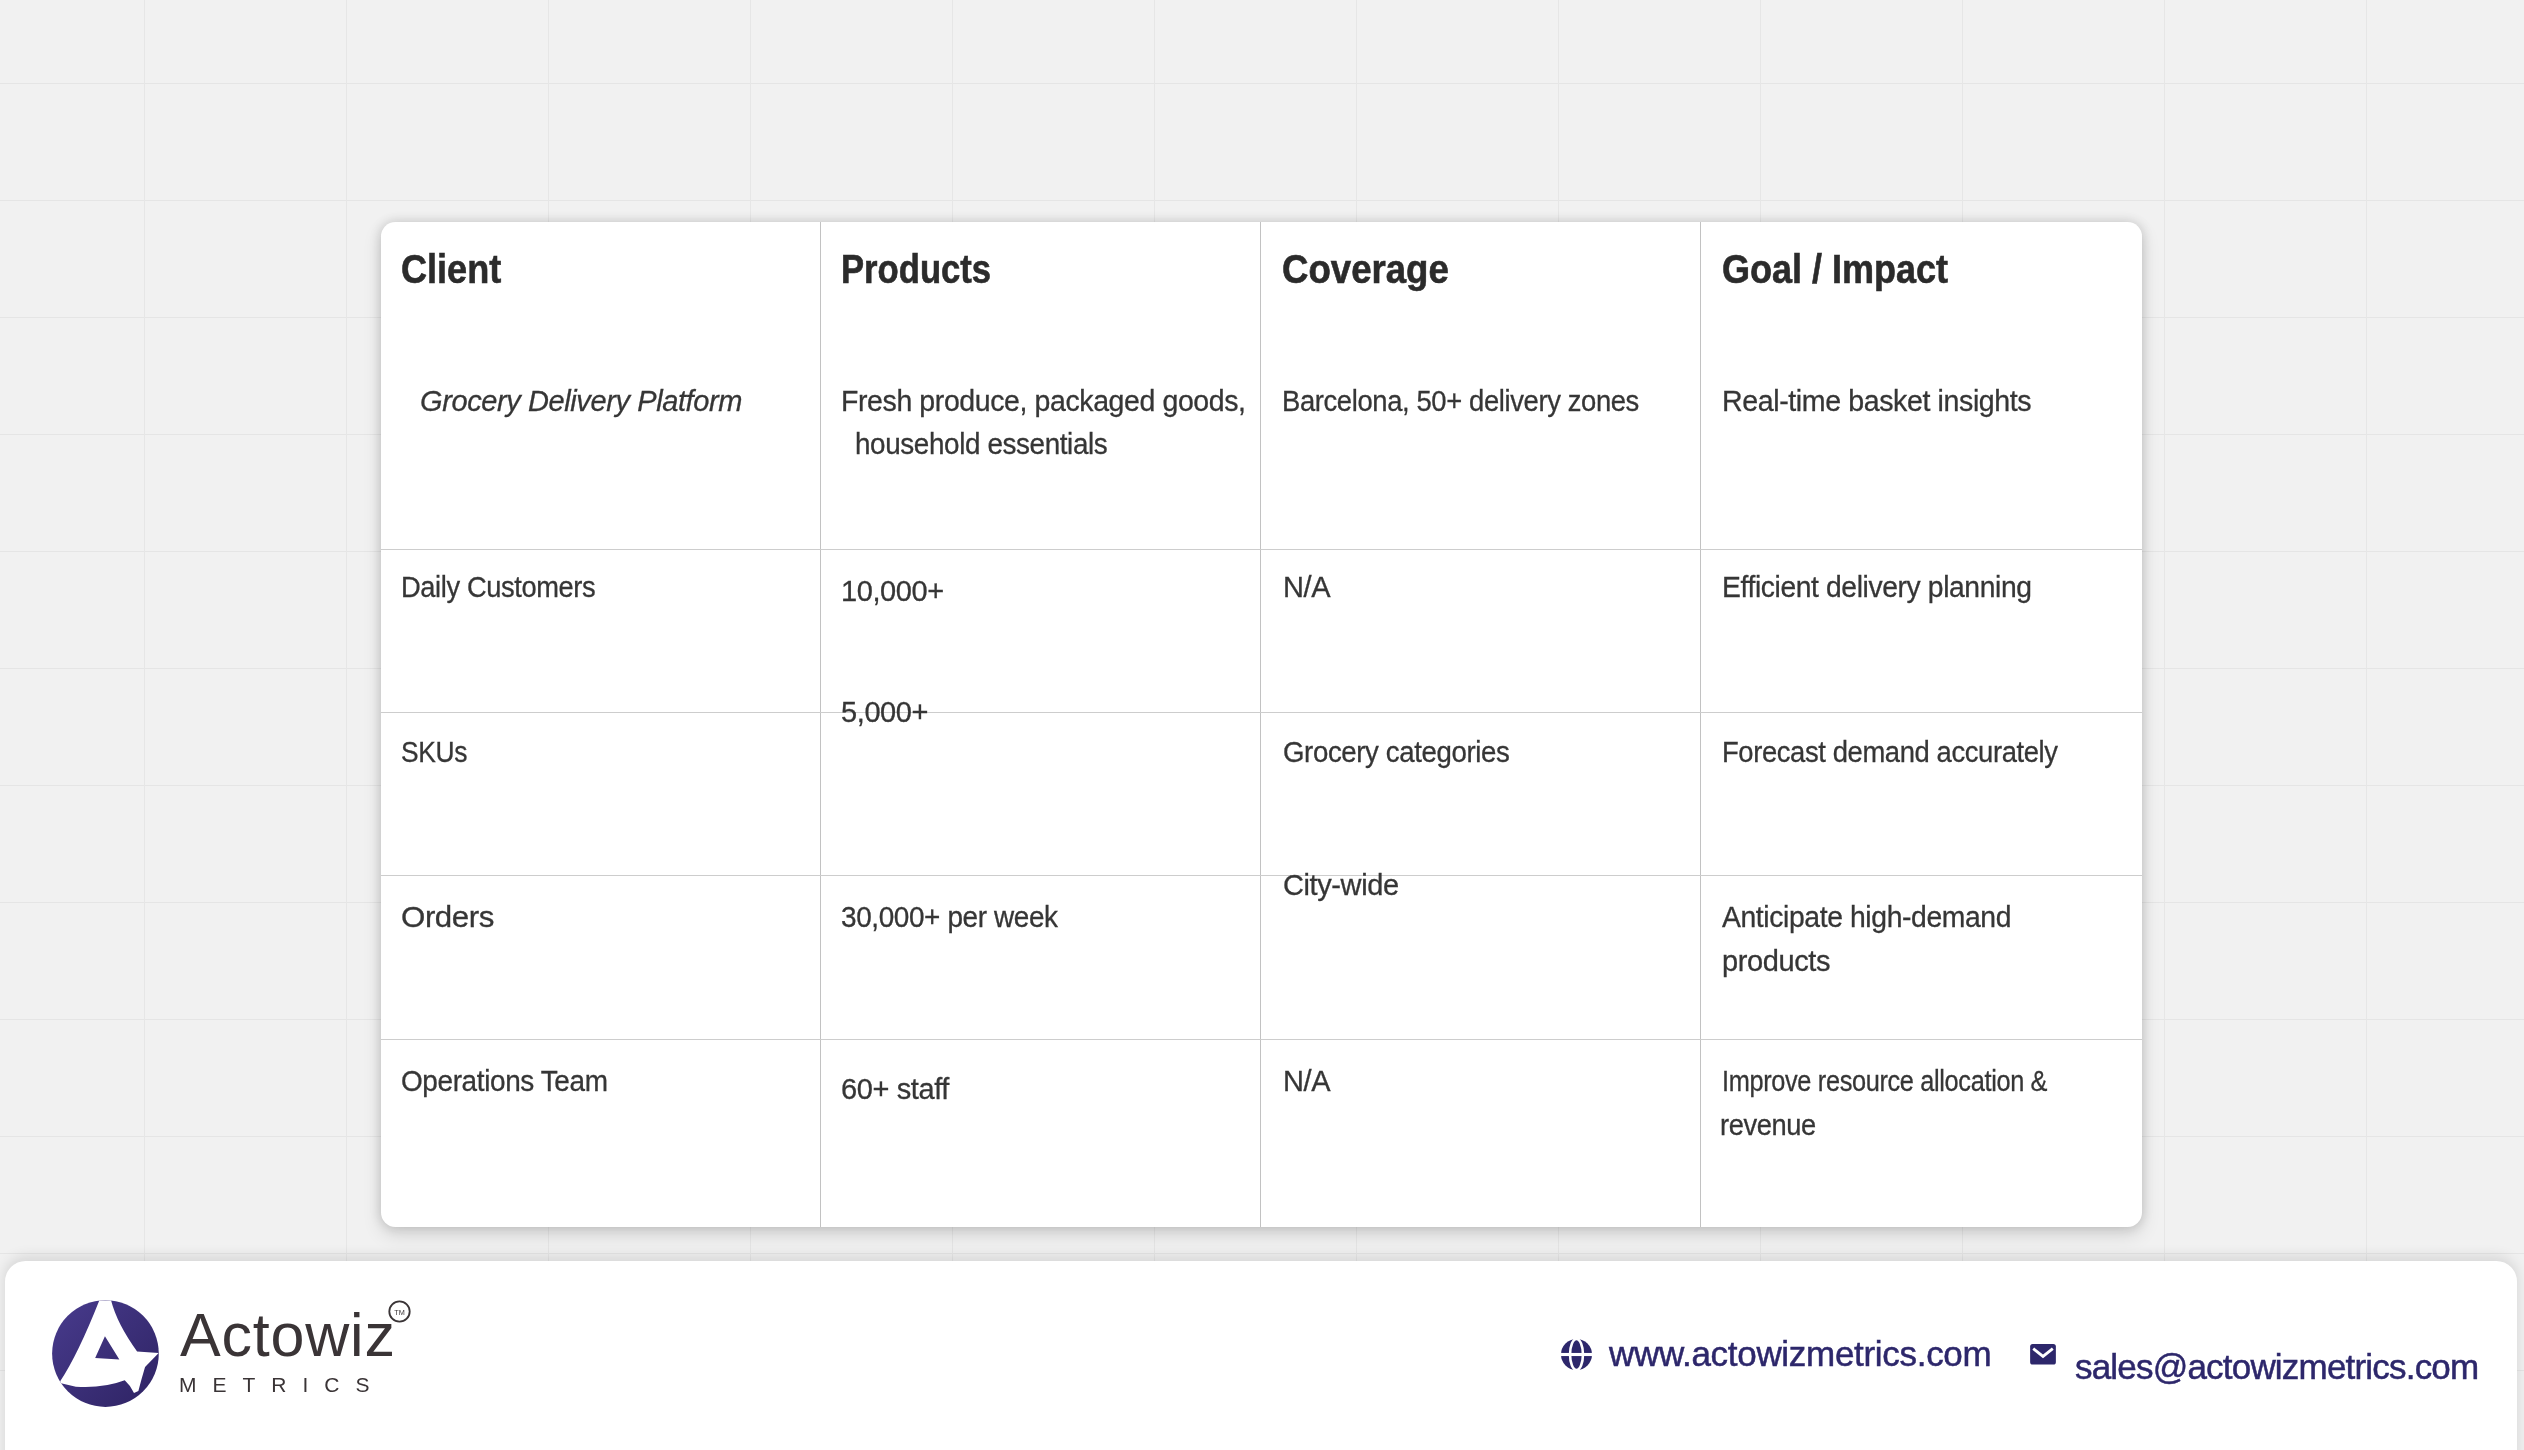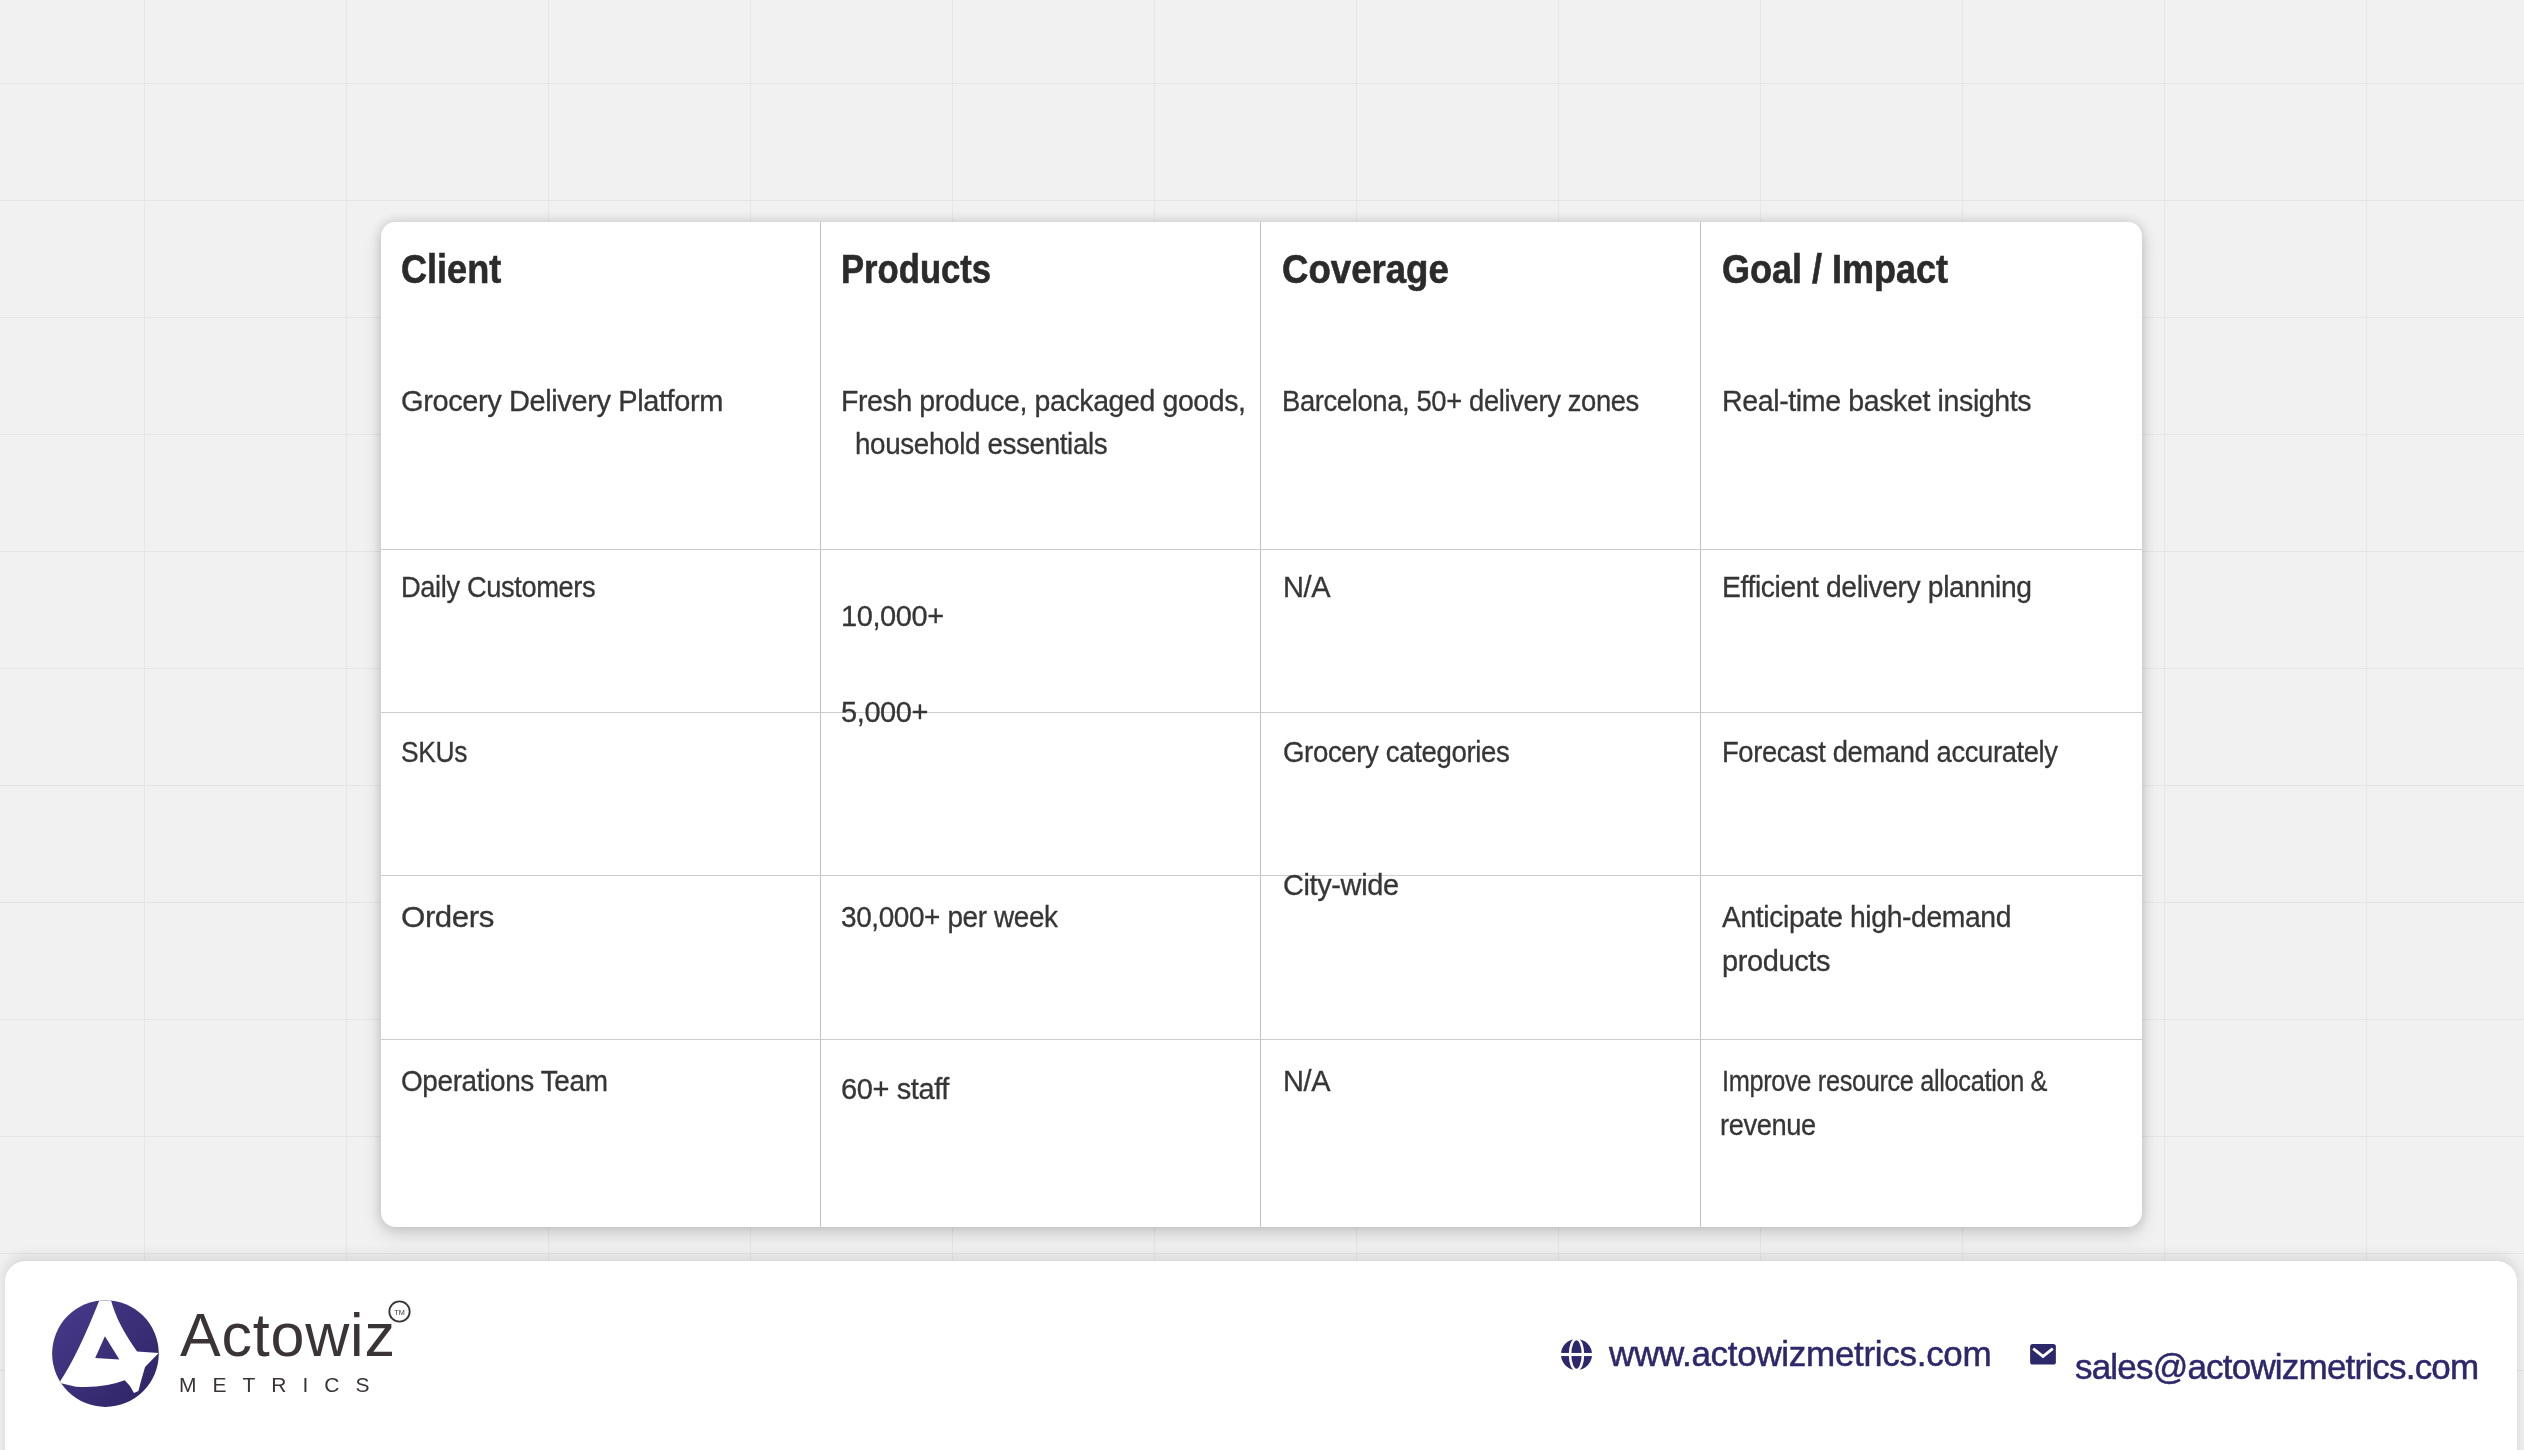--- a/index.html
+++ b/index.html
@@ -48,28 +48,28 @@
     <div class="hline" style="top:490px;"></div>
     <div class="hline" style="top:653px;"></div>
     <div class="hline" style="top:817px;"></div>
   </div>
 
   <div class="t hd" style="left:401px;  top:249px; transform:scaleX(0.902);">Client</div>
   <div class="t hd" style="left:841px; top:249px; transform:scaleX(0.866);">Products</div>
   <div class="t hd" style="left:1282px; top:249px; transform:scaleX(0.915);">Coverage</div>
   <div class="t hd" style="left:1722px; top:249px; transform:scaleX(0.900);">Goal / Impact</div>
 
-  <div class="t bd" style="left:401px;  top:387px;">Grocery Delivery Platform</div>
+  <div class="t bd" style="left:420px;  top:387px;font-style:italic;">Grocery Delivery Platform</div>
   <div class="t bd" style="left:841px; top:387px; transform:scaleX(0.982);">Fresh produce, packaged goods,</div>
   <div class="t bd" style="left:855px; top:430px; transform:scaleX(0.96);">household essentials</div>
   <div class="t bd" style="left:1282px; top:387px; transform:scaleX(0.945);">Barcelona, 50+ delivery zones</div>
   <div class="t bd" style="left:1722px; top:387px; transform:scaleX(0.985);">Real-time basket insights</div>
 
   <div class="t bd" style="left:401px;  top:573px; transform:scaleX(0.94);">Daily Customers</div>
-  <div class="t bd" style="left:841px; top:602px;">10,000+</div>
+  <div class="t bd" style="left:841px; top:577px;">10,000+</div>
   <div class="t bd" style="left:1283px; top:573px;">N/A</div>
   <div class="t bd" style="left:1722px; top:573px; transform:scaleX(0.975);">Efficient delivery planning</div>
 
   <div class="t bd" style="left:401px;  top:738px; transform:scaleX(0.91);">SKUs</div>
   <div class="t bd" style="left:841px; top:698px;">5,000+</div>
   <div class="t bd" style="left:1283px; top:738px; transform:scaleX(0.952);">Grocery categories</div>
   <div class="t bd" style="left:1722px; top:738px; transform:scaleX(0.944);">Forecast demand accurately</div>
 
   <div class="t bd" style="left:401px;  top:903px; transform:scaleX(1.078);">Orders</div>
   <div class="t bd" style="left:841px; top:903px; transform:scaleX(0.963);">30,000+ per week</div>

